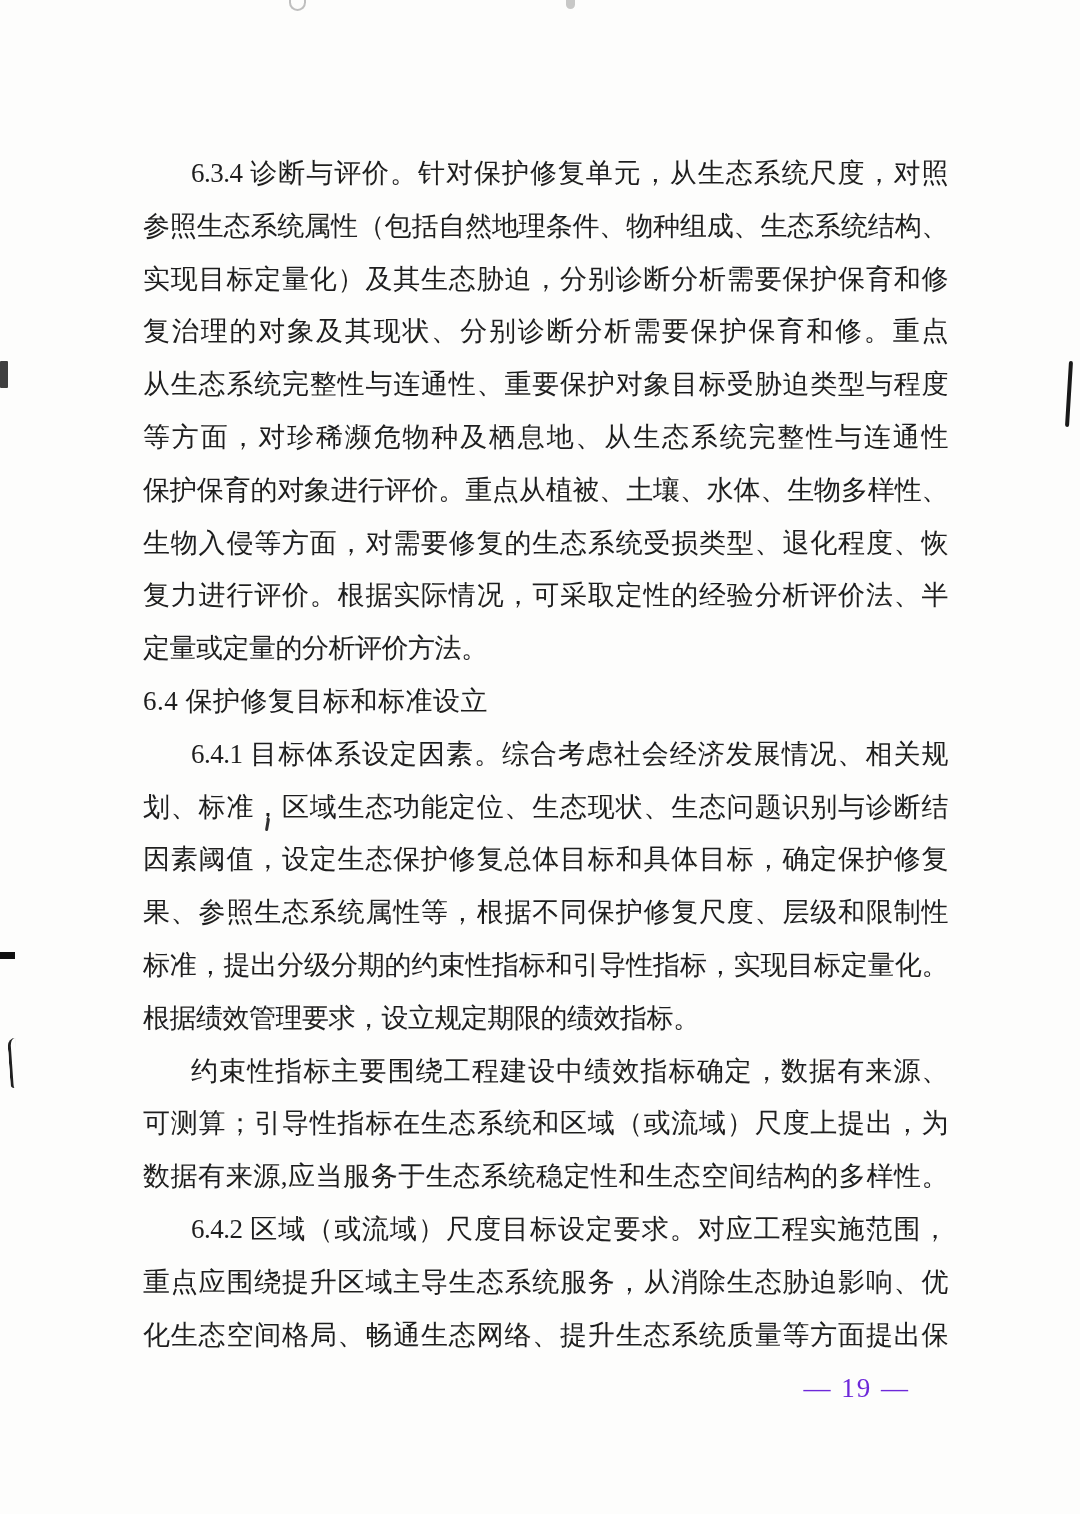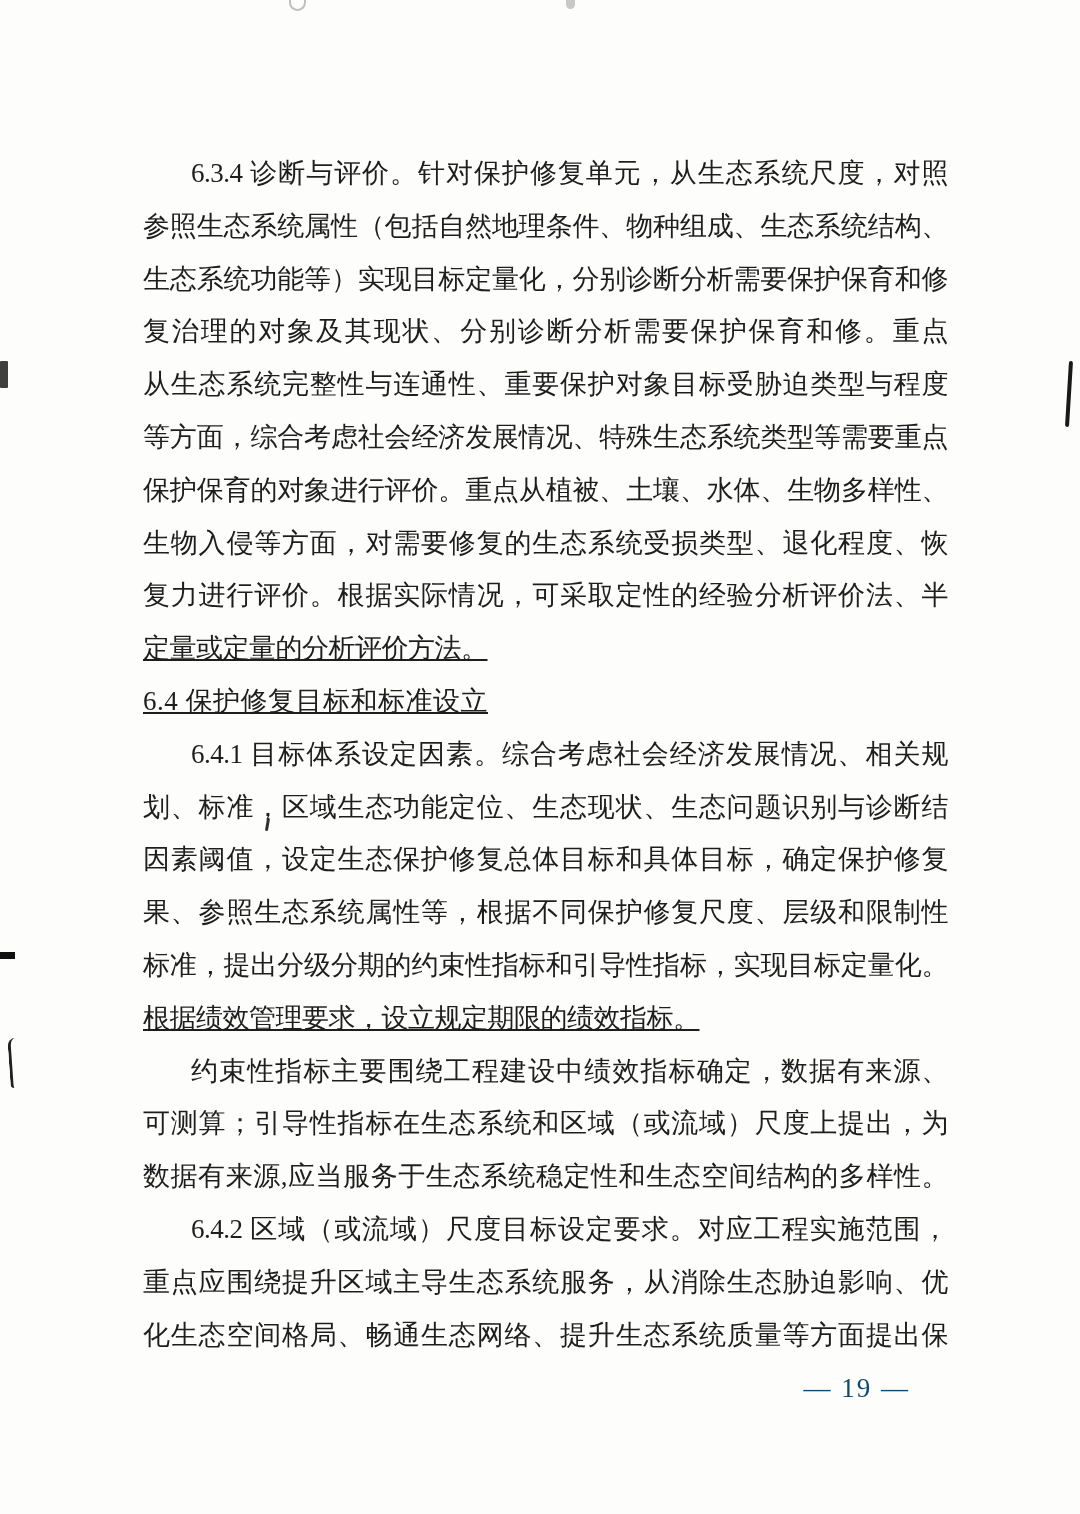--- a/index.html
+++ b/index.html
@@ -25,28 +25,28 @@
     height: 52.8px;
     line-height: 52.8px;
     font-size: 27px;
     letter-spacing: -0.5px;
     white-space: nowrap;
     text-align: justify;
     text-align-last: justify;
     text-justify: inter-character;
   }
   .line.indent { padding-left: 48px; }
-  .line.end, .line.header { text-align-last: left; white-space: normal; text-decoration: underline; }
+  .line.end, .line.header { text-align-last: left; white-space: normal; }
   .line.header { letter-spacing: 0.5px; }
   .footer {
     position: absolute;
     right: 170px; top: 1368px;
     height: 40px; line-height: 40px;
     font-size: 27px;
-    color: #0c4a6e;
+    color: #6d28d9;
     letter-spacing: 2px;
   }
   
   .artifact { position: absolute; pointer-events: none; }
   .top-smudge-left {
     left: 289px; top: 0; width: 13px; height: 9px;
     border: 2px solid rgba(130,130,130,.5); border-top: 0;
     border-radius: 0 0 10px 10px;
   }
   .top-smudge-right {
@@ -80,24 +80,24 @@
   }
 </style>
 </head>
 <body>
 
 <div class="page">
 
   <div class="textblock">
     <div class="line indent">6.3.4 诊断与评价。针对保护修复单元，从生态系统尺度，对照</div>
     <div class="line">参照生态系统属性（包括自然地理条件、物种组成、生态系统结构、</div>
-    <div class="line">生态系统功能等）实现目标定量化，分别诊断分析需要保护保育和修</div>
+    <div class="line">实现目标定量化）及其生态胁迫，分别诊断分析需要保护保育和修</div>
     <div class="line">复治理的对象及其现状、分别诊断分析需要保护保育和修。重点</div>
     <div class="line">从生态系统完整性与连通性、重要保护对象目标受胁迫类型与程度</div>
-    <div class="line">等方面，综合考虑社会经济发展情况、特殊生态系统类型等需要重点</div>
+    <div class="line">等方面，对珍稀濒危物种及栖息地、从生态系统完整性与连通性</div>
     <div class="line">保护保育的对象进行评价。重点从植被、土壤、水体、生物多样性、</div>
     <div class="line">生物入侵等方面，对需要修复的生态系统受损类型、退化程度、恢</div>
     <div class="line">复力进行评价。根据实际情况，可采取定性的经验分析评价法、半</div>
     <div class="line end">定量或定量的分析评价方法。</div>
     <div class="line header">6.4 保护修复目标和标准设立</div>
     <div class="line indent">6.4.1 目标体系设定因素。综合考虑社会经济发展情况、相关规</div>
     <div class="line">划、标准，区域生态功能定位、生态现状、生态问题识别与诊断结</div>
     <div class="line">因素阈值，设定生态保护修复总体目标和具体目标，确定保护修复</div>
     <div class="line">果、参照生态系统属性等，根据不同保护修复尺度、层级和限制性</div>
     <div class="line">标准，提出分级分期的约束性指标和引导性指标，实现目标定量化。</div>

